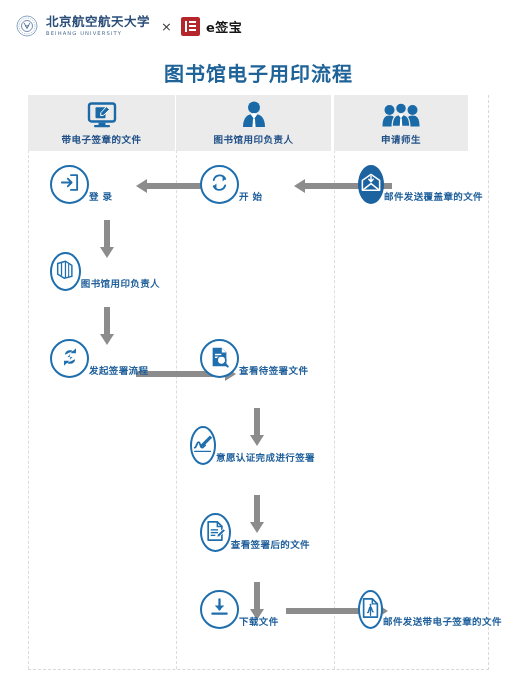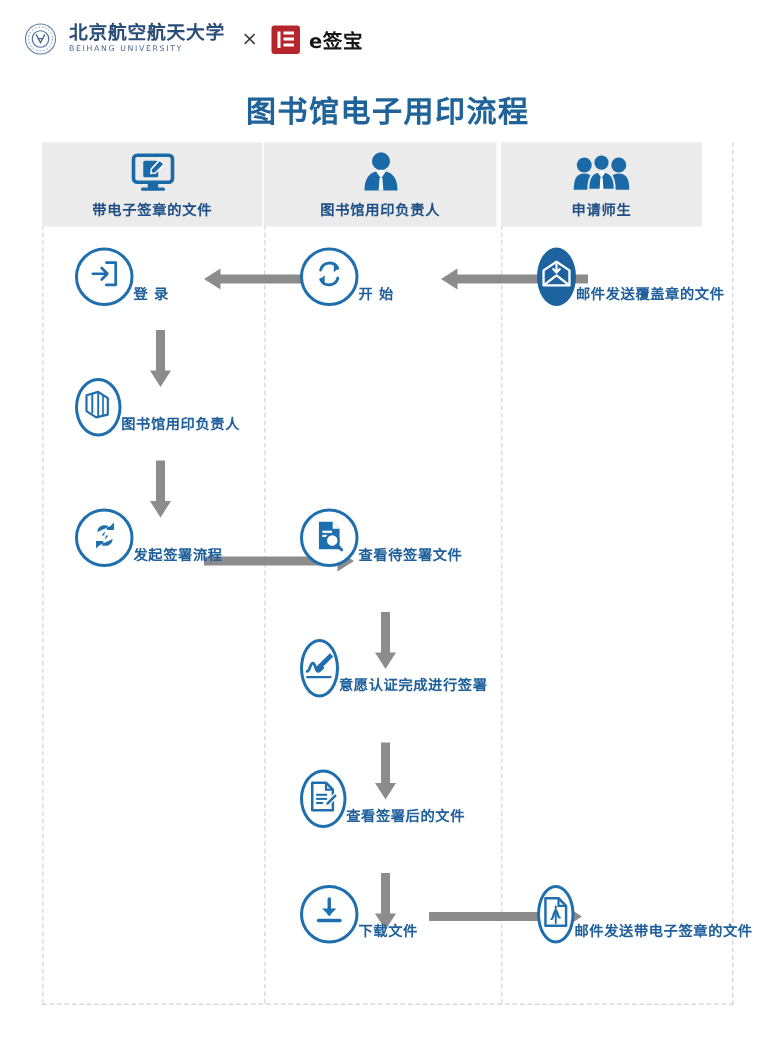--- a/index.html
+++ b/index.html
@@ -339,21 +339,21 @@
           <rect x="6" y="8.5" width="7" height="1.6" fill="#ffffff"></rect>
           <rect x="6" y="11.5" width="5" height="1.6" fill="#ffffff"></rect>
           <circle cx="13.2" cy="15.6" r="4.6" fill="#ffffff" stroke="#1f6fae" stroke-width="1.6"></circle>
           <path d="M16.6 19 L20 22.4" stroke="#1f6fae" stroke-width="2.2" stroke-linecap="round"></path>
         </svg>
       </span>
     </div>
     <div class="node-label">查看待签署文件</div>
   </div>
 
-  <div class="node" style="left:227px;top:331px;">
+  <div class="node" style="left:217px;top:331px;">
     <div class="circle">
       <span>
         <svg width="22" height="21" viewBox="0 0 24 22" aria-hidden="true">
           <path d="M3 15.5 C5 15.5 5.2 9.5 7.2 9.5 C9.2 9.5 8.8 15.5 11 15.5 C12.6 15.5 13.2 13 14.4 13" fill="none" stroke="#1f6fae" stroke-width="2" stroke-linecap="round"></path>
           <path d="M19.6 2.2 L22 4.6 L12.4 14.2 L9.2 15 L10 11.8 Z" fill="#1f6fae"></path>
           <path d="M3 19.6 L20 19.6" stroke="#1f6fae" stroke-width="1.6" stroke-linecap="round"></path>
         </svg>
       </span>
     </div>
     <div class="node-label">意愿认证完成进行签署</div>

